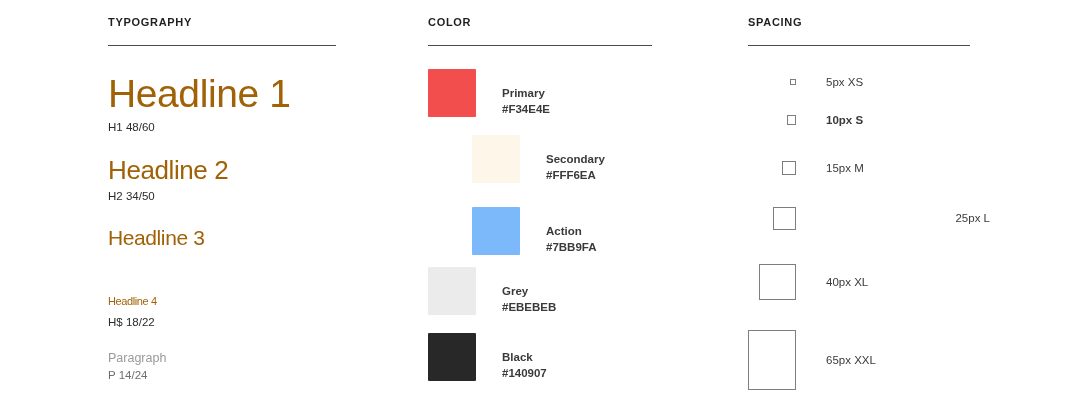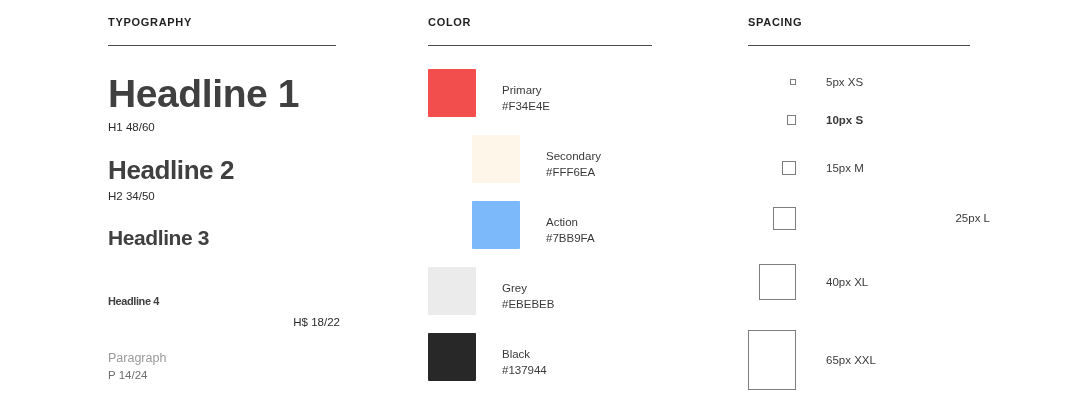--- a/index.html
+++ b/index.html
@@ -46,22 +46,22 @@
   .col-typography .col-rule { width: 228px; }
   .col-color .col-rule      { width: 224px; }
   .col-spacing .col-rule    { width: 222px; }
 
   
   .type-list { position: absolute; top: 0; left: 0; width: 232px; }
   .type-row  { position: absolute; left: 0; width: 232px; }
 
   .type-sample {
     display: block;
-    color: #404040;
-    font-weight: bold;
+    color: #a16207;
+    font-weight: normal;
     letter-spacing: -0.4px;
     white-space: nowrap;
   }
   .type-caption {
     display: block;
     font-size: 11.5px;
     color: #2b2b2b;
     white-space: nowrap;
   }
 
@@ -72,44 +72,45 @@
   .type-row.h2 { top: 155px; }
   .type-row.h2 .type-sample  { font-size: 26px; line-height: 30px; }
   .type-row.h2 .type-caption { margin-top: 5px; }
 
   .type-row.h3 { top: 225px; }
   .type-row.h3 .type-sample  { font-size: 21px; line-height: 25px; }
   .type-row.h3 .type-caption { margin-top: 5px; }
 
   .type-row.h4 { top: 292px; }
   .type-row.h4 .type-sample  { font-size: 11px; line-height: 19px; }
-  .type-row.h4 .type-caption { margin-top: 5px; text-align: right; }
+  .type-row.h4 .type-caption { margin-top: 5px; }
 
   .type-row.p  { top: 350px; }
   .type-row.p .type-sample {
     font-size: 12.5px;
     line-height: 16px;
     font-weight: normal;
     color: #9a9a9a;
     letter-spacing: 0;
   }
   .type-row.p .type-caption { margin-top: 3px; color: #6e6e6e; }
 
   
   .color-list { position: absolute; top: 0; left: 0; width: 232px; }
   .color-row {
     position: absolute;
     left: 0;
     display: flex;
-    align-items: flex-start;
+    align-items: flex-end;
     width: 232px;
+    font-weight: bold;
   }
   .color-row.c0 { top: 69px; }
   .color-row.c1 { top: 135px; margin-left: 44px; }
-  .color-row.c2 { top: 201px; padding-left: 44px; }
+  .color-row.c2 { top: 207px; padding-left: 44px; }
   .color-row.c3 { top: 267px; }
   .color-row.c4 { top: 333px; }
 
   .swatch {
     width: 48px;
     height: 48px;
     flex: 0 0 48px;
     border-radius: 1px;
   }
   .color-meta {
@@ -222,21 +223,21 @@
         <div class="swatch" style="background: rgb(235, 235, 235);"></div>
         <div class="color-meta">
           <span class="color-name">Grey</span>
           <span class="color-hex">#EBEBEB</span>
         </div>
       </div>
       <div class="color-row c4">
         <div class="swatch" style="background: rgb(40, 40, 40);"></div>
         <div class="color-meta">
           <span class="color-name">Black</span>
-          <span class="color-hex">#137944</span>
+          <span class="color-hex">#140907</span>
         </div>
       </div>
     </div>
   </section>
 
   <section class="column col-spacing">
     <h2 class="col-title">SPACING</h2>
     <div class="col-rule"></div>
 
     <div class="spacing-list">

